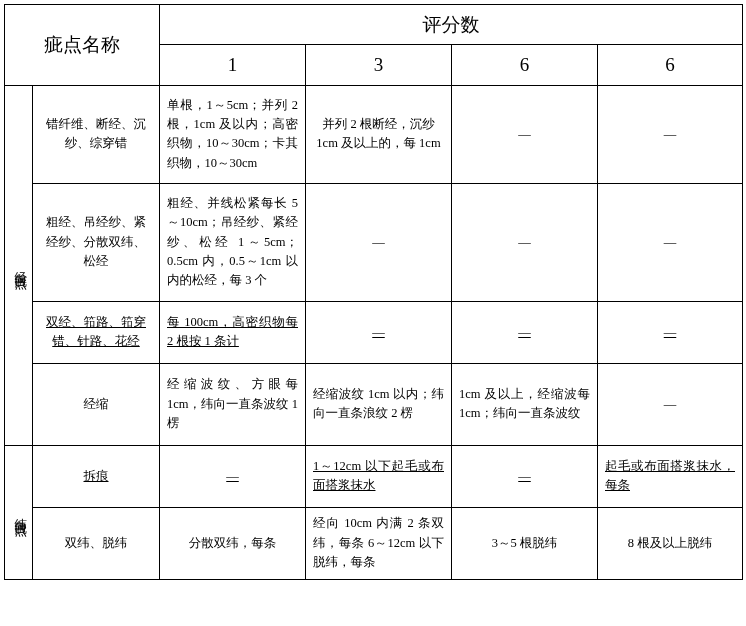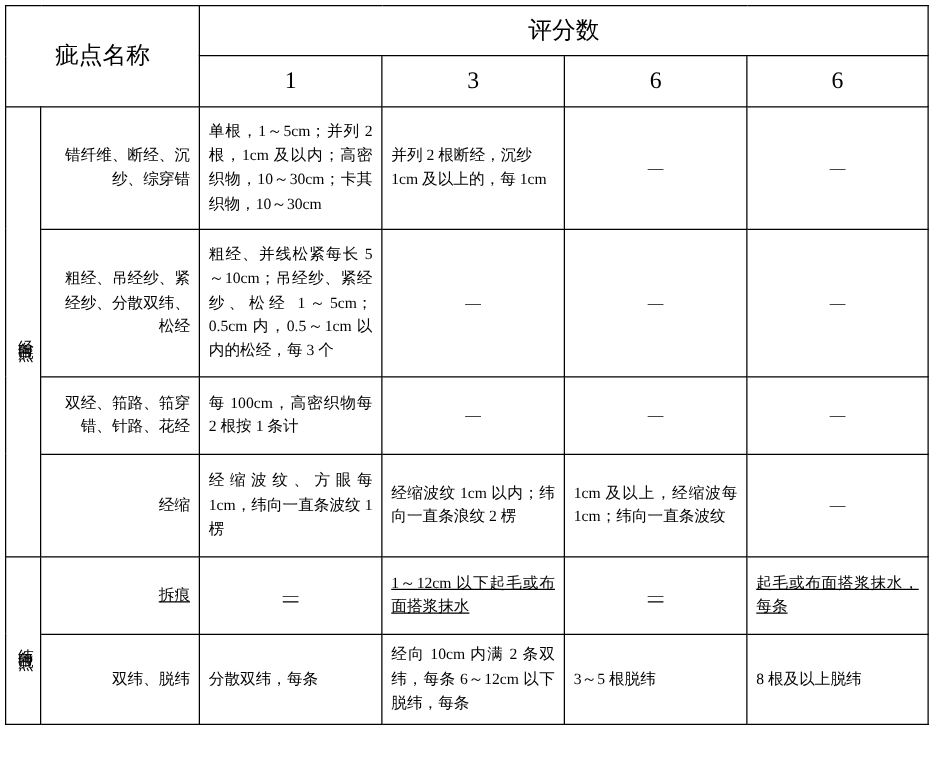--- a/index.html
+++ b/index.html
@@ -46,40 +46,40 @@
   }
   .cat-col .vtext {
     writing-mode: vertical-rl;
     text-orientation: upright;
     letter-spacing: 2px;
     display: inline-block;
     line-height: 1.25;
     font-size: 12.5px;
   }
   .name-col {
-    text-align: right;
+    text-align: center;
     width: 127px;
   }
   .score-col {
     width: 146px;
   }
   .just {
     text-align: justify;
     text-align-last: left;
     text-justify: inter-ideograph;
   }
   .ctr {
-    text-align: left;
+    text-align: center;
   }
   .dash {
     text-align: center;
   }
   .tall-1 { height: 98px; }
   .tall-2 { height: 118px; }
-  .tall-3 { height: 62px; }
+  .tall-3 { height: 62px; text-decoration: underline; }
   .tall-4 { height: 82px; }
   .tall-5 { height: 62px; text-decoration: underline; }
   .tall-6 { height: 72px; }
   .hdr-row-1 { height: 36px; }
   .hdr-row-2 { height: 28px; }
 </style>
 </head>
 <body>
 
 <div class="sheet">

